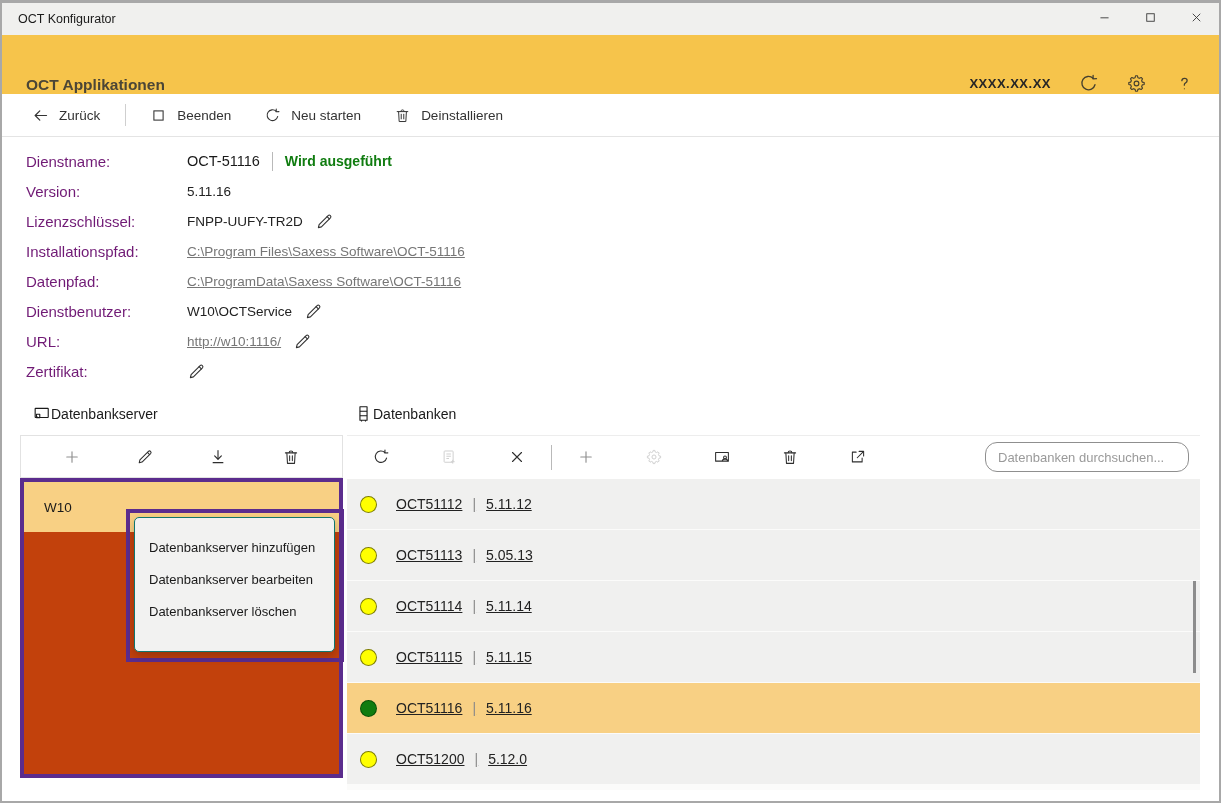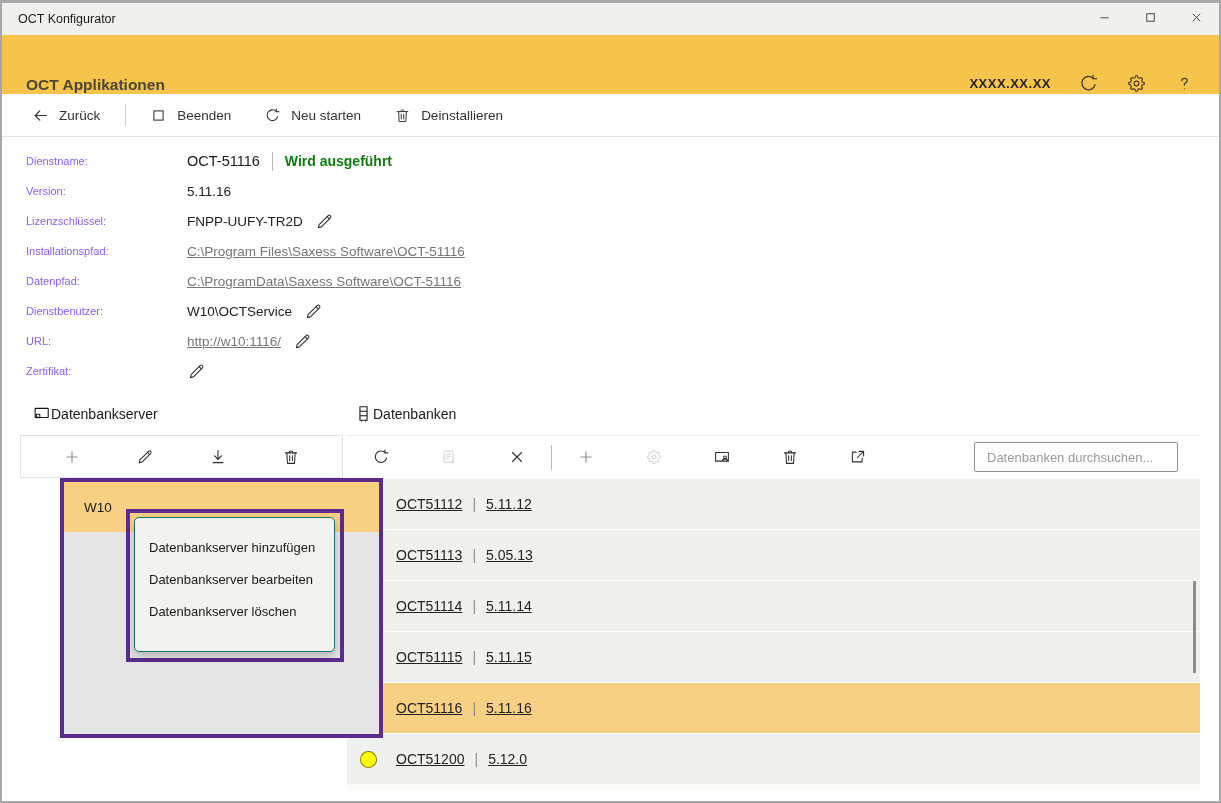--- a/index.html
+++ b/index.html
@@ -28,21 +28,21 @@
 
   
   .cmdbar{height:42px;background:#fff;border-bottom:1px solid #e4e4e4;display:flex;align-items:center;padding-left:30px;}
   .cmd{display:flex;align-items:center;gap:10px;font-size:13.5px;color:#333;margin-right:33px;}
   .cmd .icon{width:17px;height:17px;color:#333;}
   .cmdsep{width:1px;height:22px;background:#cfcfcf;margin:0 24px 0 -8px;}
 
   
   .details{position:absolute;top:146px;left:0;right:0;}
   .drow{display:flex;align-items:center;height:30px;padding-left:24px;}
-  .dlabel{width:161px;font-size:11px;color:#8b5cf6;flex:none;}
+  .dlabel{width:161px;font-size:15px;color:#701a75;flex:none;}
   .dval{display:flex;align-items:center;font-size:13.5px;color:#222;}
   .dname{font-weight:normal;font-size:14.5px;color:#1a1a1a;}
   .dstatus-sep{width:1px;height:19px;background:#b9b9b9;margin:0 12px;}
   .drunning{color:var(--green,#107C10);font-weight:bold;font-size:14px;}
   .dlink{color:#767676;text-decoration:underline;}
   .editbtn{width:19px;height:19px;color:#333;margin-left:12px;}
 
   
   .panel-h{position:absolute;display:flex;align-items:center;font-size:14px;color:#1a1a1a;}
   .panel-h .icon{width:19px;height:19px;color:#1a1a1a;}
@@ -55,27 +55,27 @@
   .tbtn{width:40px;height:32px;display:flex;align-items:center;justify-content:center;color:#2e2e2e;}
   .tbtn .icon{width:18px;height:18px;}
   .tbtn.subtle{color:#8f8f8f;}
   .tbtn.disabled{color:#cfcfcf;}
 
   
   .db-toolbar{position:absolute;left:345px;top:435px;width:853px;height:43px;background:#fff;
     border-top:1px solid #ededed;box-sizing:border-box;display:flex;align-items:center;padding-left:0;}
   .db-toolbar .slot{width:68px;display:flex;justify-content:center;}
   .tsep{width:1px;height:25px;background:#b9b9b9;margin:0 0;}
-  .searchbox{margin-left:auto;margin-right:22px;width:178px;height:28px;border:1px solid #8f8f8f;border-radius:2px;
+  .searchbox{margin-left:auto;margin-right:11px;width:178px;height:28px;border:1px solid #8f8f8f;border-radius:12px;
     background:#fff;font-family:"Liberation Sans",sans-serif;font-size:13px;color:#333;padding:0 12px;outline:none;}
   .searchbox::placeholder{color:#9a9a9a;}
 
   
-  .server-box{position:absolute;left:18px;top:478px;width:323px;height:260px;border:4px solid var(--purple,#5B2C8D);
-    box-sizing:border-box;background:#e5e5e5;z-index:2;margin-left:40px;}
+  .server-box{position:absolute;left:18px;top:478px;width:323px;height:300px;border:4px solid var(--purple,#5B2C8D);
+    box-sizing:border-box;background:#c2410c;z-index:2;}
   .server-row{height:50px;background:var(--amberSel,#F8D084);display:flex;align-items:center;padding-left:20px;
     font-size:13.5px;color:#1a1a1a;}
 
   
   .context-box{position:absolute;left:124px;top:509px;width:218px;height:153px;border:4px solid var(--purple,#5B2C8D);
     box-sizing:border-box;z-index:3;}
   .menu-card{position:absolute;left:4px;top:4px;right:5px;bottom:6px;background:#f2f2f1;border:1px solid #0f766e;
     border-radius:5px;box-shadow:0 4px 10px rgba(0,0,0,.22);padding-top:13px;}
   .menu-item{height:32px;display:flex;align-items:center;padding-left:14px;font-size:13px;color:#1a1a1a;}
 

